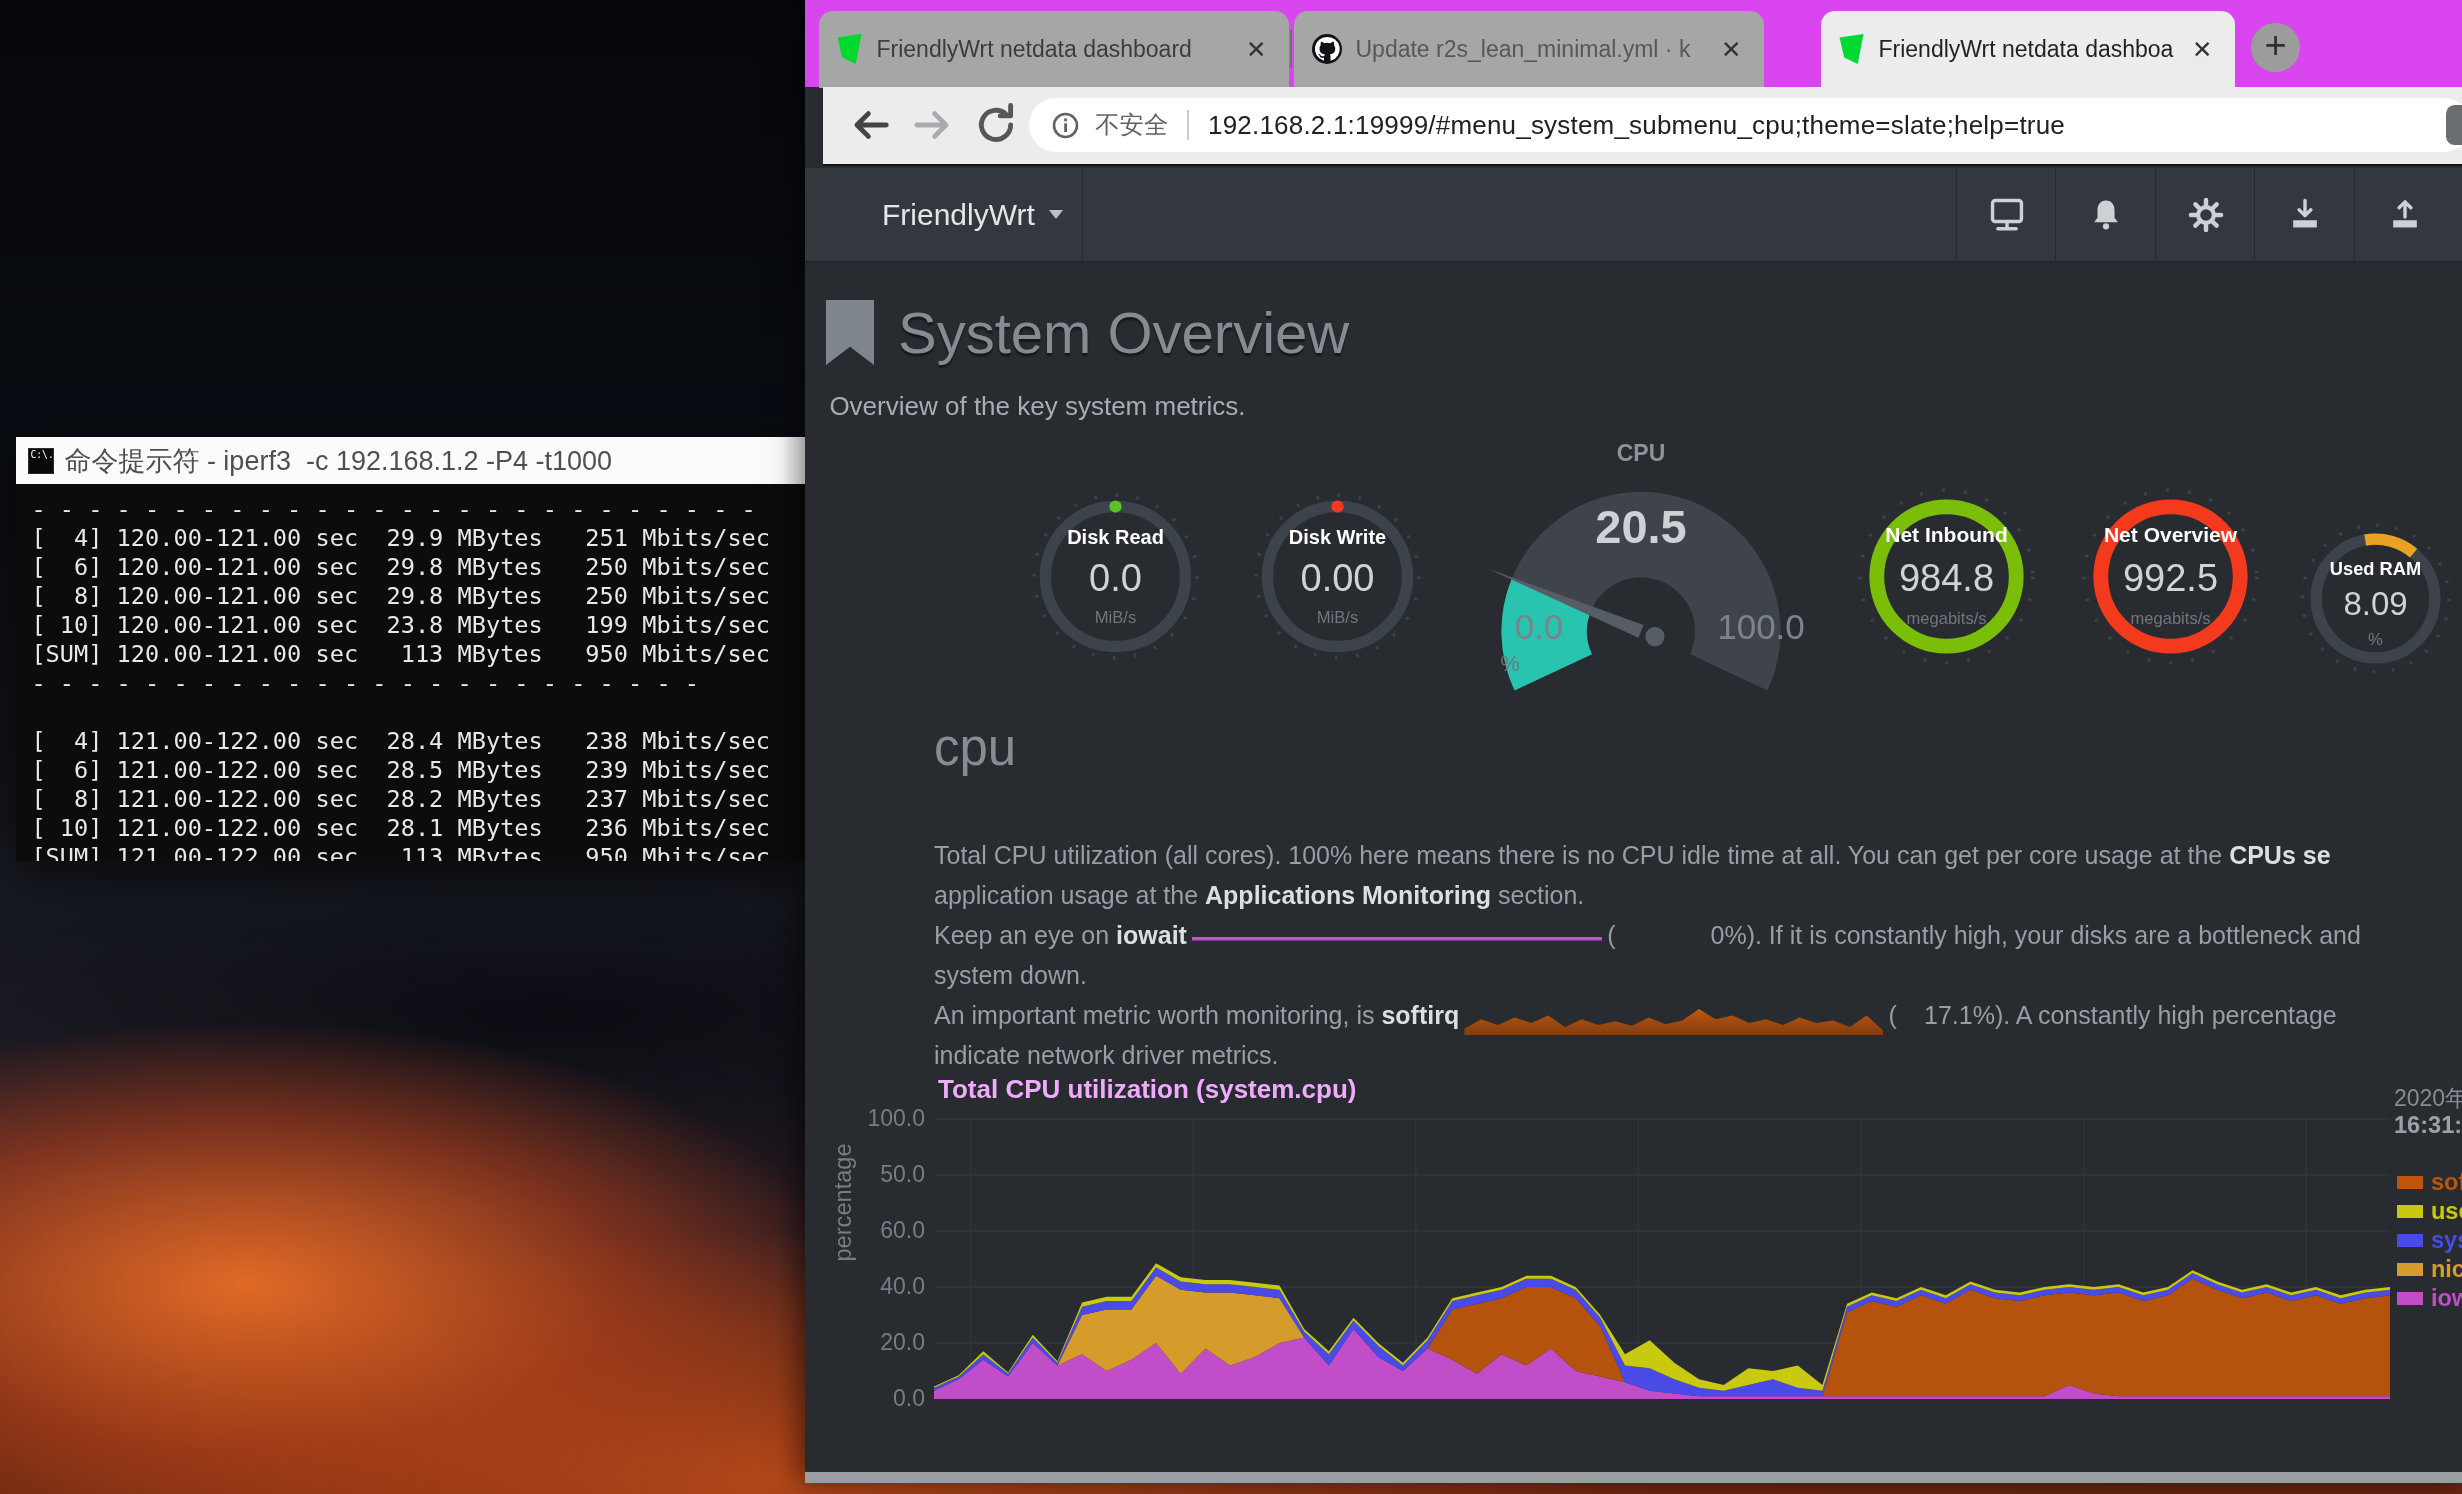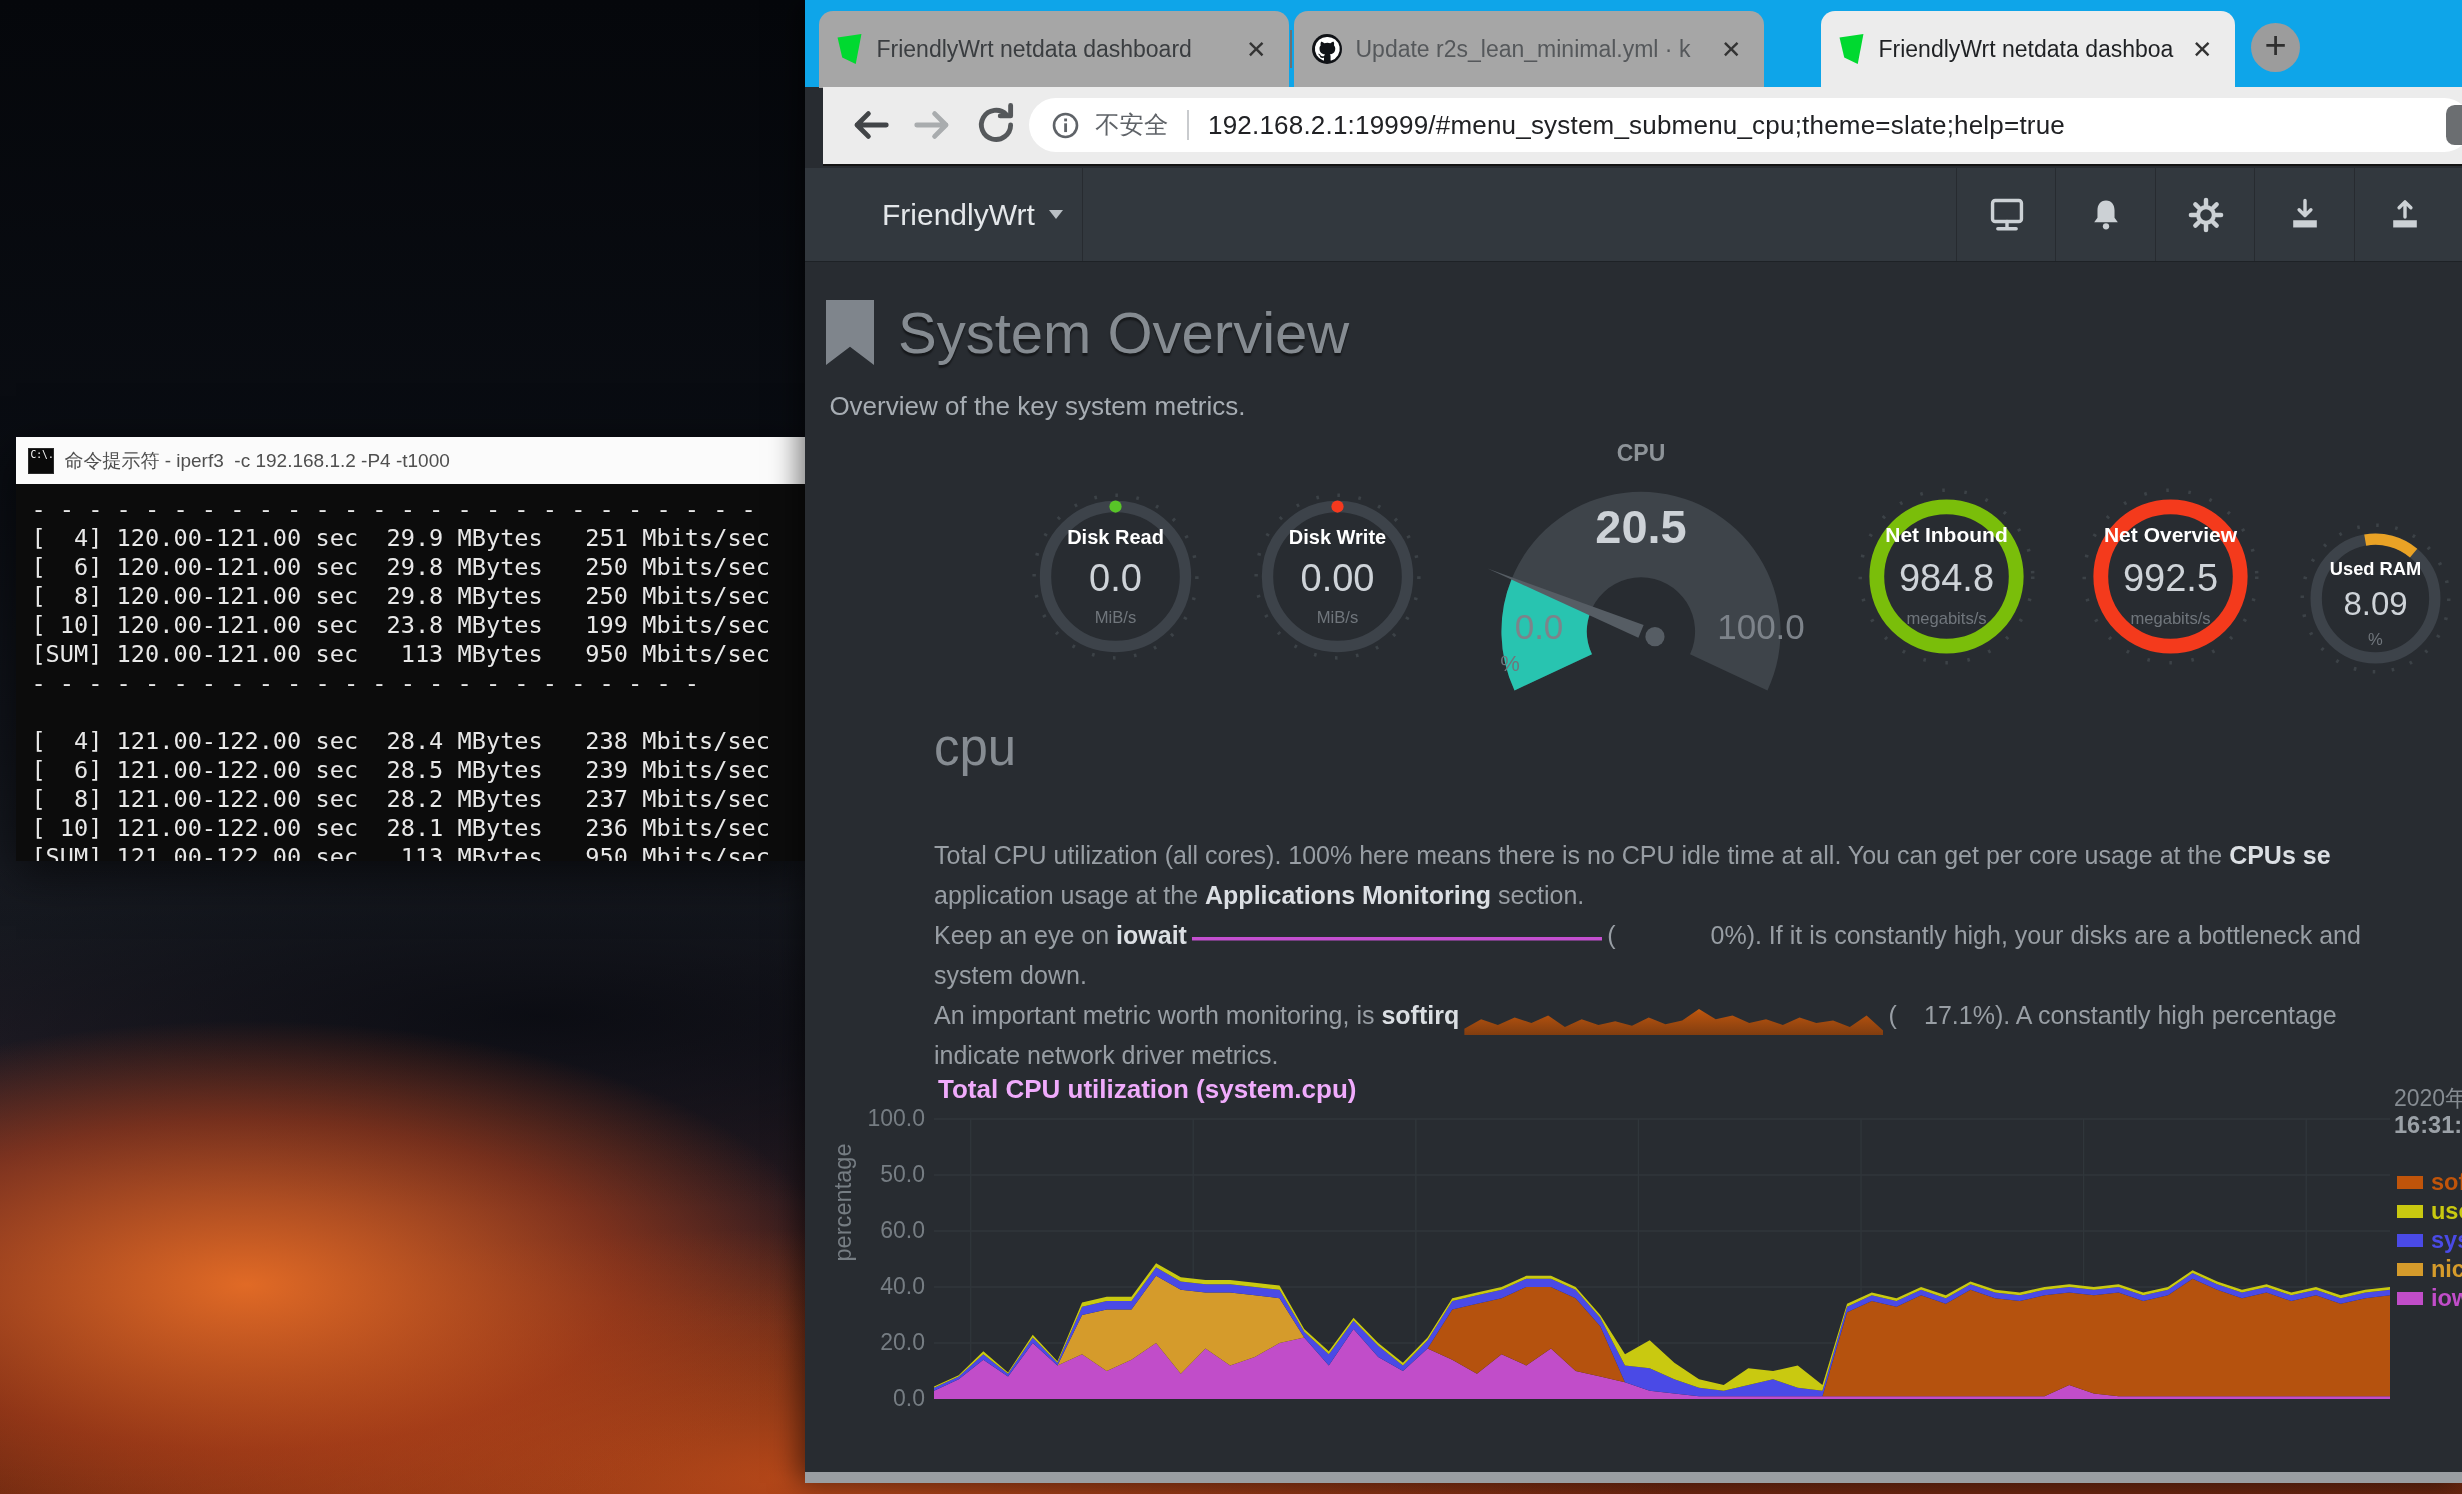--- a/index.html
+++ b/index.html
@@ -11,27 +11,27 @@
       radial-gradient(2096px 437px at 62% 104%, rgba(130,40,18,.55), rgba(40,15,10,0) 72%),
       radial-gradient(1222px 279px at 22% 68%, rgba(8,10,16,.85), rgba(8,10,16,0) 70%),
       radial-gradient(1484px 314px at 52% 76%, rgba(14,15,22,.8), rgba(14,15,22,0) 70%),
       linear-gradient(180deg,#05070b 0%,#0a0d13 32%,#11141b 50%,#191c23 62%,#27202a 72%,#3a2024 82%,#4e2215 92%,#61250f 100%);}
   .abs{position:absolute;}
   
   .terminal{left:15.7px;top:437px;width:789px;height:424px;box-shadow:0 12.2px 44px rgba(0,0,0,.6);}
   .term-titlebar{position:absolute;left:0;top:0;right:0;height:47px;background:#fbfbfb;display:flex;align-items:center;}
   .term-icon{width:26px;height:26px;background:#0a0a0a;border:1.7px solid #2a2a2a;margin-left:12.2px;color:#fff;
     font-family:"DejaVu Sans Mono",monospace;font-size:9.6px;line-height:11.4px;padding-left:1.7px;box-sizing:border-box;}
-  .term-title{margin-left:10.5px;font-size:19px;color:#4f4f4f;white-space:pre;}
+  .term-title{margin-left:10.5px;font-size:27px;color:#4f4f4f;white-space:pre;}
   .term-body{position:absolute;left:0;top:47px;right:0;bottom:0;background:#0c0c0c;overflow:hidden;}
   .term-body pre{margin:0;padding:10.5px 0 0 15.7px;font-family:"DejaVu Sans Mono",monospace;
     font-size:23.6px;line-height:29px;color:#e8e8e8;}
   
   .browser{left:805px;top:0;width:1657px;height:1483px;overflow:hidden;background:#282c31;box-shadow:-7px 0 26px rgba(0,0,0,.5);}
-  .tabstrip{position:absolute;left:0;top:0;right:0;height:87px;background:#0ea5e9;}
+  .tabstrip{position:absolute;left:0;top:0;right:0;height:87px;background:#d946ef;}
   .tab{position:absolute;top:10.5px;height:77px;border-radius:14px 14px 0 0;display:flex;align-items:center;
     padding:0 17.5px;box-sizing:border-box;font-size:23px;color:#3a3d40;}
   .tab.inactive{background:#a6a6a6;}
   .tab.active{background:#ececec;color:#1f2124;}
   .tab .title{flex:1;white-space:nowrap;overflow:hidden;margin:0 12.2px 0 14px;}
   .tab .close{font-size:24.4px;color:#333;padding:0 5.2px;}
   .tab-divider{position:absolute;top:30px;left:485px;width:1.7px;height:38px;background:#6f6f6f;}
   .netdata-logo{width:26px;height:30px;background:#00d930;clip-path:polygon(4% 12%,96% 0,74% 100%,22% 78%);}
   .newtab{position:absolute;left:1446px;top:23px;width:49px;height:49px;border-radius:50%;background:#9c9c9c;
     color:#2e2e2e;font-size:38px;line-height:45px;text-align:center;}

